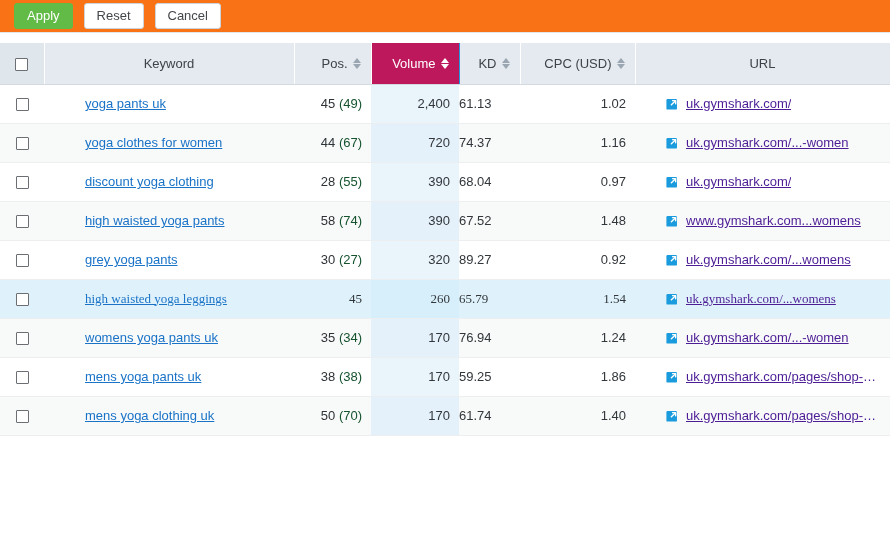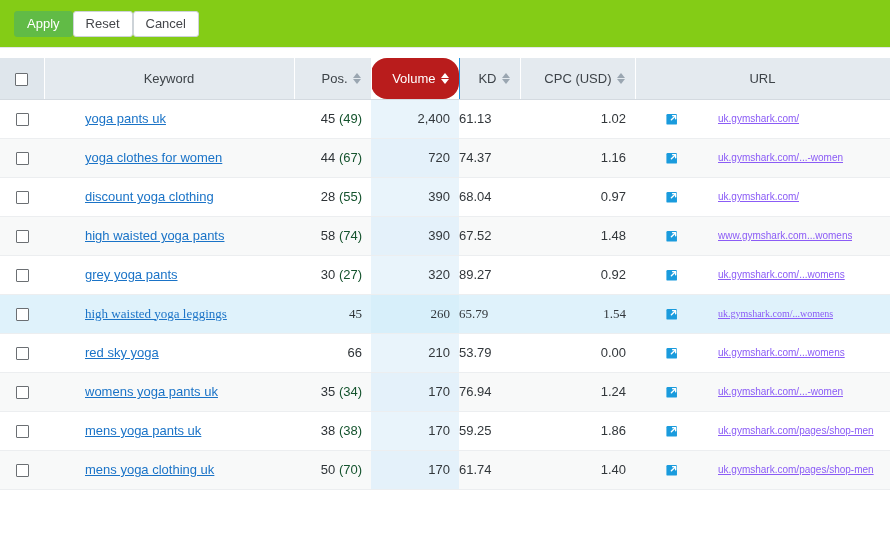--- a/index.html
+++ b/index.html
@@ -7,26 +7,27 @@
     margin: 0; padding: 0;
     width: 890px; height: 548px;
     overflow: hidden;
     background: #ffffff;
     font-family: "Liberation Sans", sans-serif;
     -webkit-font-smoothing: antialiased;
   }
 
   
   .toolbar {
-    height: 48px;
-    background: #84cc16;
+    height: 33px;
+    background: #f97316;
     border-bottom: 1px solid #e3e6ea;
     display: flex;
     align-items: center;
     padding: 0 14px;
+    gap: 11px;
   }
   .btn {
     height: 26px;
     min-width: 52px;
     padding: 0 12px;
     border-radius: 3px;
     font-size: 13px;
     line-height: 24px;
     text-align: center;
     cursor: pointer;
@@ -84,24 +85,23 @@
     padding: 0 9px;
     vertical-align: middle;
     white-space: nowrap;
   }
   thead th.th-check {
     background: #dfe6ec;
     padding: 0;
     text-align: center;
   }
   thead th.sorted {
-    background: #b91c1c;
+    background: #be185d;
     color: #ffffff;
     border-right-color: #2396e0;
-    border-radius: 16px;
   }
   thead th.th-center { text-align: center; }
   thead th.th-right  { text-align: right; }
 
   .hd {
     display: inline-flex;
     align-items: center;
     gap: 5px;
     justify-content: center;
     white-space: nowrap;
@@ -183,28 +183,27 @@
   .pos-prev { color: #14532d; }
 
   
   .urlwrap {
     display: flex;
     align-items: center;
     gap: 7px;
     padding-left: 22px;
   }
   a.urllink {
-    color: #8b5cf6;
+    color: #4c1d95;
     text-decoration: underline;
-    font-size: 10px;
+    font-size: 13px;
     cursor: pointer;
     overflow: hidden;
     text-overflow: ellipsis;
     white-space: nowrap;
-    margin-left: 32px;
   }
   .extlink-icon {
     flex: 0 0 13px;
     width: 13px; height: 13px;
     display: block;
   }
 </style>
 </head>
 <body>
 
@@ -370,38 +369,20 @@
             <span class="urlwrap">
               <svg class="extlink-icon" viewBox="0 0 16 16">
                 <rect x="0.5" y="2.5" width="13" height="13" rx="1.5" fill="#1a9bdd"></rect>
                 <path d="M6.6 9.6 L11.4 4.8" stroke="#ffffff" stroke-width="1.7" stroke-linecap="round"></path>
                 <path d="M8.1 4.5 L11.9 4.5 L11.9 8.3" stroke="#ffffff" stroke-width="1.7" stroke-linecap="round" stroke-linejoin="round" fill="none"></path>
               </svg>
               <a class="urllink">uk.gymshark.com/...womens</a>
             </span>
           </td>
         </tr>
-        <tr class="">
-          <td class="td-check"><span class="cbx"></span></td>
-          <td class="td-kw"><a class="kwlink">red sky yoga</a></td>
-          <td class="num"><span class="pos-main">66</span></td>
-          <td class="num c-volcell">210</td>
-          <td class="kdcell">53.79</td>
-          <td class="num">0.00</td>
-          <td>
-            <span class="urlwrap">
-              <svg class="extlink-icon" viewBox="0 0 16 16">
-                <rect x="0.5" y="2.5" width="13" height="13" rx="1.5" fill="#1a9bdd"></rect>
-                <path d="M6.6 9.6 L11.4 4.8" stroke="#ffffff" stroke-width="1.7" stroke-linecap="round"></path>
-                <path d="M8.1 4.5 L11.9 4.5 L11.9 8.3" stroke="#ffffff" stroke-width="1.7" stroke-linecap="round" stroke-linejoin="round" fill="none"></path>
-              </svg>
-              <a class="urllink">uk.gymshark.com/...womens</a>
-            </span>
-          </td>
-        </tr>
         <tr class="alt ">
           <td class="td-check"><span class="cbx"></span></td>
           <td class="td-kw"><a class="kwlink">womens yoga pants uk</a></td>
           <td class="num"><span class="pos-main">35</span> <span class="pos-prev">(34)</span></td>
           <td class="num c-volcell">170</td>
           <td class="kdcell">76.94</td>
           <td class="num">1.24</td>
           <td>
             <span class="urlwrap">
               <svg class="extlink-icon" viewBox="0 0 16 16">

